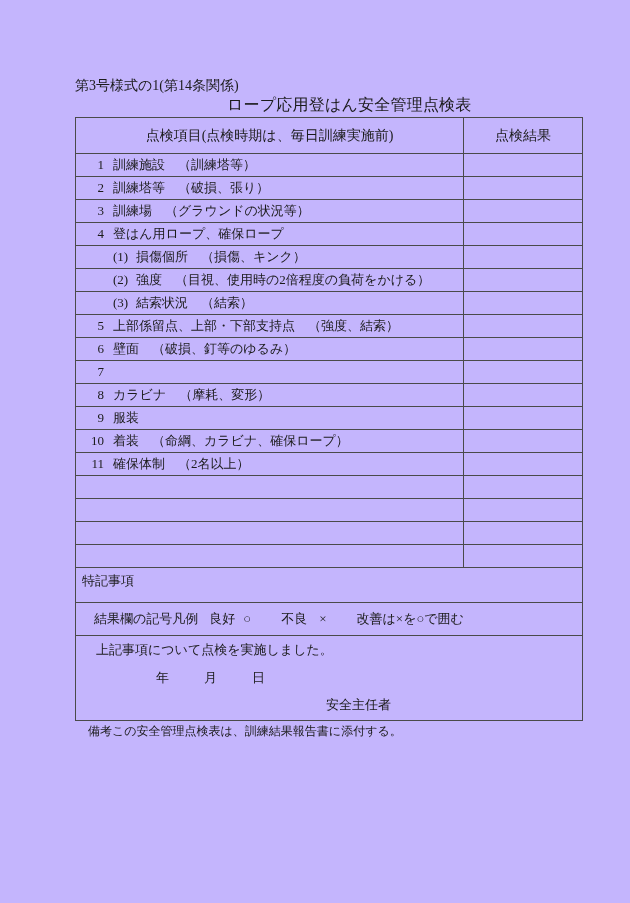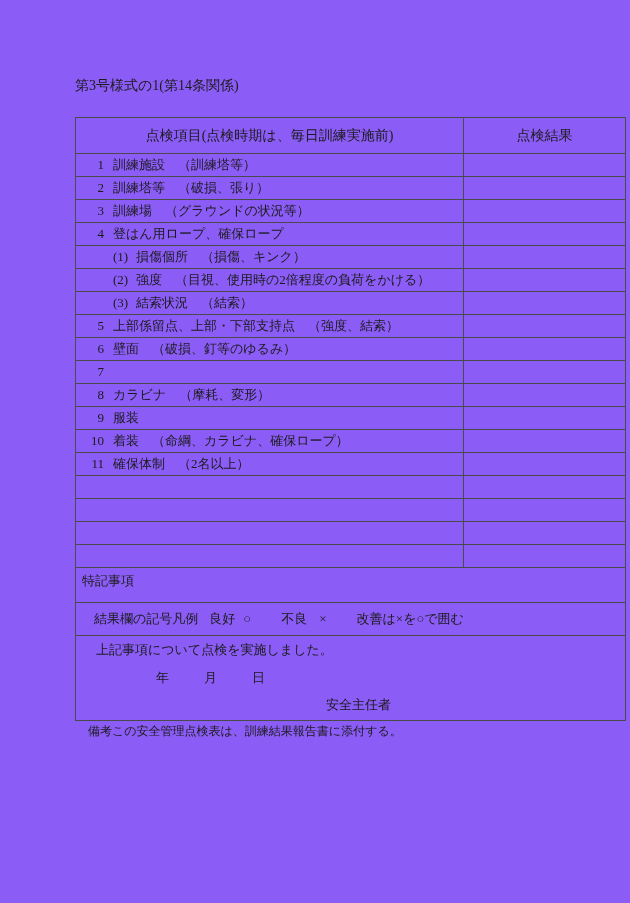--- a/index.html
+++ b/index.html
@@ -1,34 +1,34 @@
 <!DOCTYPE html>
 <html><head>
 <meta charset="utf-8">
 <style>
   html,body{margin:0;padding:0;}
   .page{
     position:relative;
     width:630px;height:903px;
-    background:#8b5cf6;
+    background:#c4b5fd;
     font-family:"Liberation Serif","DejaVu Serif",serif;
     color:#1b1b1b;
     overflow:hidden;
   }
   .form-number{
     position:absolute;left:75px;top:77px;
     font-size:14px;line-height:18px;
   }
   .doc-title{
     position:absolute;left:227px;top:95px;
     font-size:16px;line-height:20px;letter-spacing:0.2px;
   }
   .insp-table{
     position:absolute;left:75px;top:117px;
-    width:551px;box-sizing:border-box;
+    width:508px;box-sizing:border-box;
     border:1px solid #4a4a4a;
     font-size:13px;
   }
   .trow{display:flex;box-sizing:border-box;border-bottom:1px solid #4a4a4a;}
   .cell-item{width:388px;box-sizing:border-box;border-right:1px solid #4a4a4a;display:flex;align-items:center;}
   .cell-result{flex:1;display:flex;align-items:center;justify-content:center;}
   .header-row{height:36px;font-size:14px;}
   .header-row .cell-item{justify-content:center;}
   .item-row{height:23px;}
   .row-num{width:28px;text-align:right;flex:0 0 auto;}
@@ -53,20 +53,21 @@
     font-size:12px;line-height:18px;display:flex;
   }
   .remark-text{}
 </style>
 </head>
 <body>
 
 <div class="page">
 
   <div class="form-number">第3号様式の1(第14条関係)</div>
+  <div class="doc-title">ロープ応用登はん安全管理点検表</div>
 
   <div class="insp-table">
 
     <div class="trow header-row">
       <div class="cell-item">点検項目(点検時期は、毎日訓練実施前)</div>
       <div class="cell-result">点検結果</div>
     </div>
 
     <div class="trow item-row">
       <div class="cell-item">

